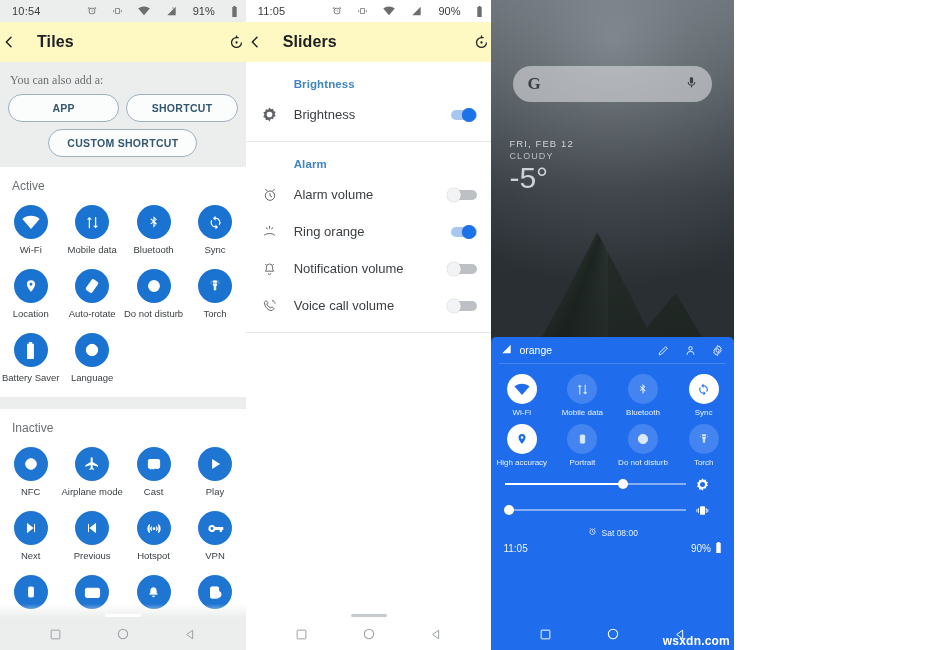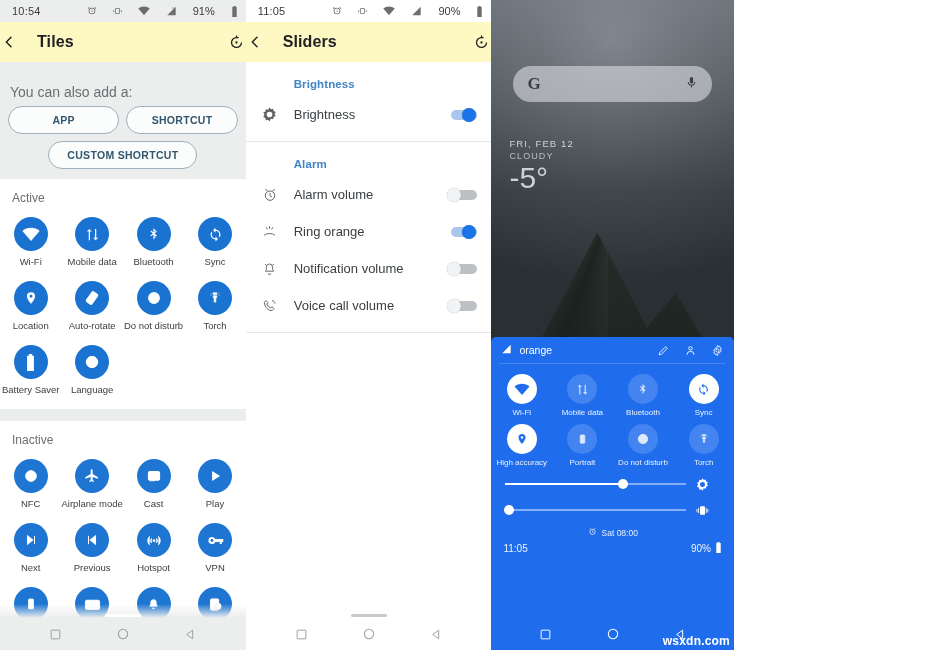--- a/index.html
+++ b/index.html
@@ -40,21 +40,21 @@
   .appbar .back { width: 26px; display: flex; align-items: center; }
   .appbar .title {
     font-size: 16px; font-weight: bold; color: #202124;
     margin-left: 10px; letter-spacing: .1px;
   }
   .appbar .spacer { flex: 1; }
   .appbar .action { width: 24px; display: flex; justify-content: flex-end; }
 
   
   .addrow-wrap { background: #eceded; padding: 6px 8px 10px; }
-  .addrow-label { font-size: 14px; color: #6b6f72; margin: 16px 2px 6px; }
+  .addrow-label { font-size: 12px; color: #6b6f72; margin: 5px 2px 6px; font-family: Liberation Serif, serif; }
   .chips { display: flex; gap: 7px; }
   .chip {
     flex: 1; height: 28px; border: 1px solid #9db0bd; border-radius: 16px;
     background: #fbfcfc; display: flex; align-items: center; justify-content: center;
     font-size: 10.5px; font-weight: bold; color: #31566e; letter-spacing: .3px;
   }
   .chips-center { justify-content: center; margin-top: 7px; }
   .chips-center .chip { flex: 0 0 auto; padding: 0 18px; text-align: center; }
 
   

